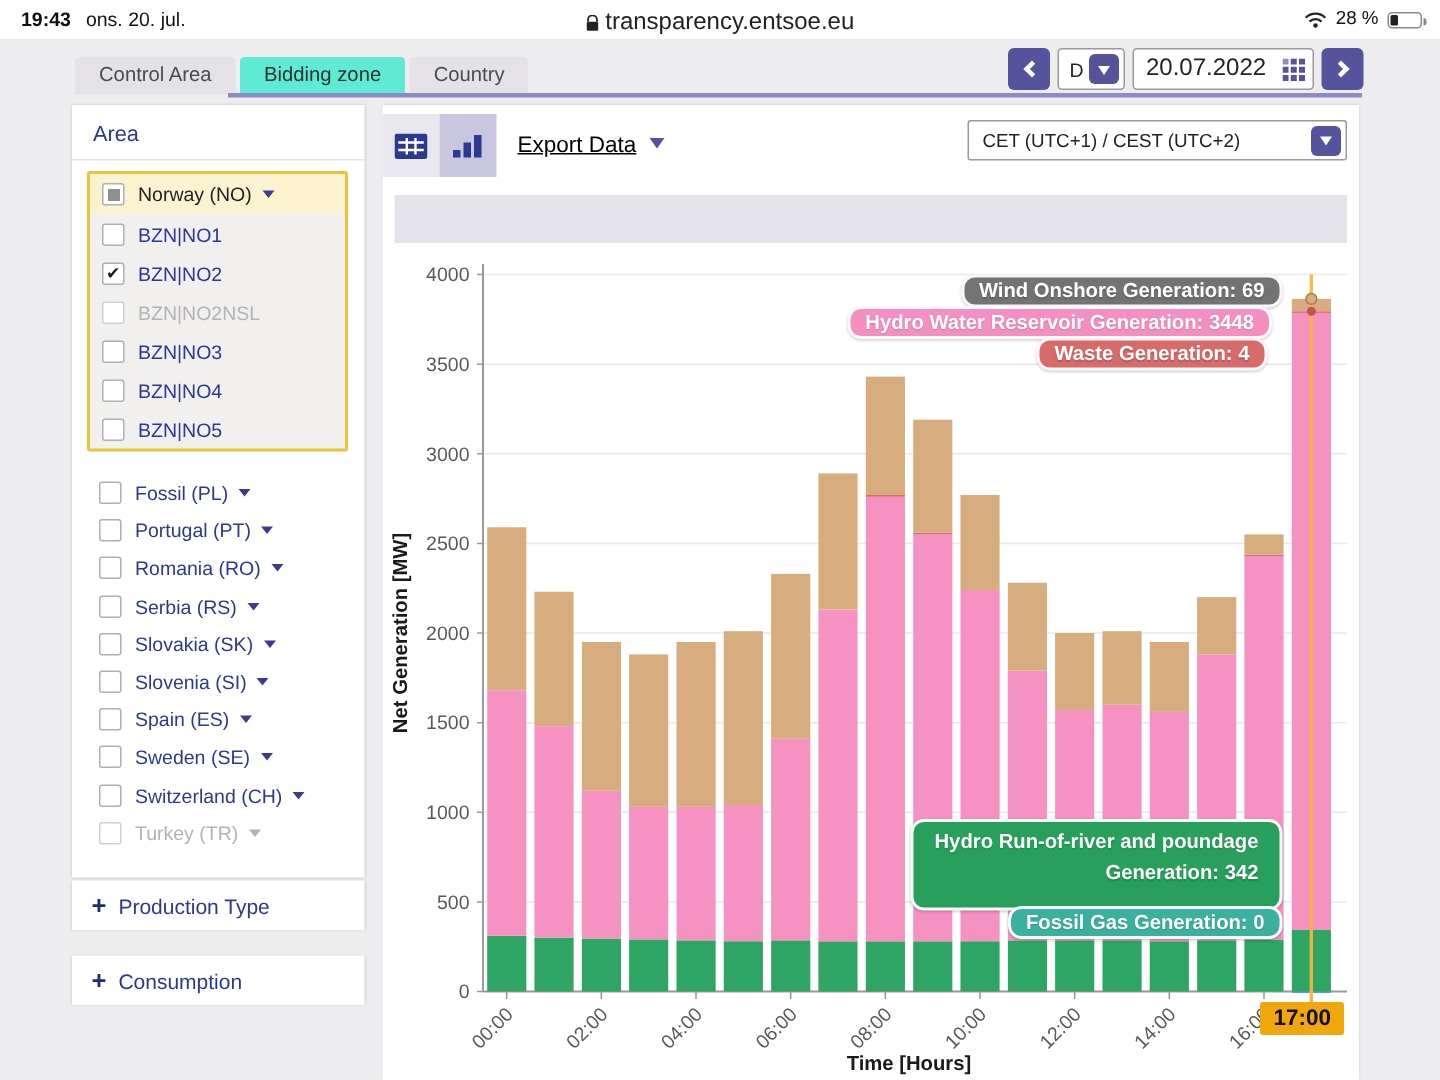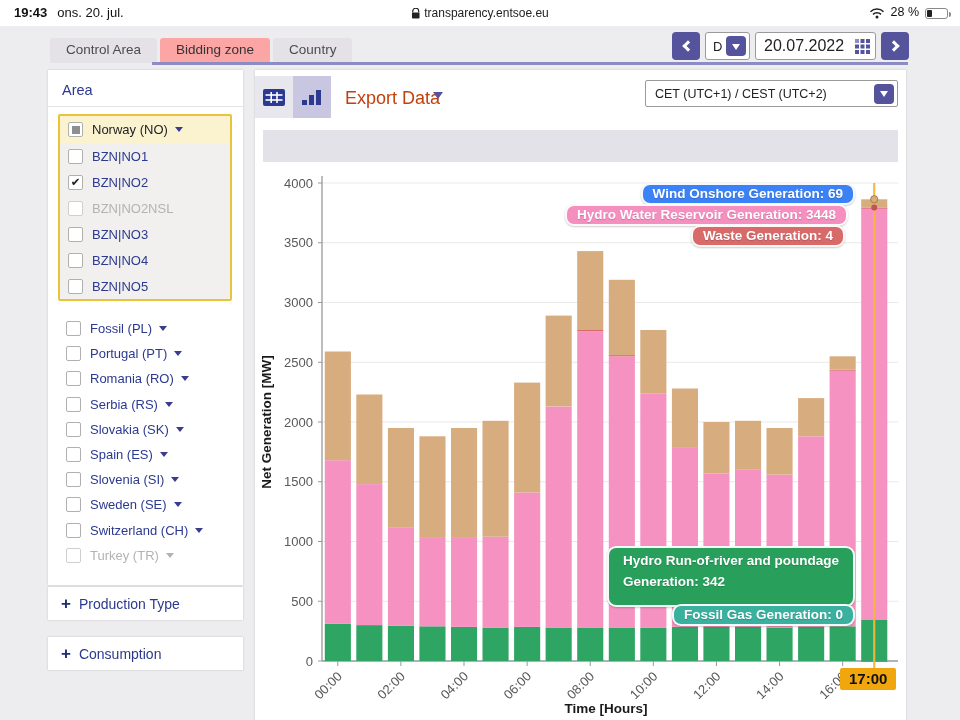--- a/index.html
+++ b/index.html
@@ -4,32 +4,32 @@
 <style>
   * { margin:0; padding:0; box-sizing:border-box; }
   body { font-family:"Liberation Sans", sans-serif; }
   .page { position:relative; width:960px; height:720px; background:#ededf0; overflow:hidden; }
 
   
   .statusbar { position:absolute; left:0; top:0; width:960px; height:26px; background:#fff;
                display:flex; align-items:center; font-size:13px; color:#111; }
   .st-left { position:absolute; left:14px; top:5px; font-weight:700; }
   .st-left .st-date { font-weight:400; margin-left:10px; }
-  .st-center { position:absolute; left:50%; transform:translateX(-50%); top:6px; font-size:12px; color:#222;
+  .st-center { position:absolute; left:50%; transform:translateX(-50%); top:6px; font-size:16px; color:#222;
                display:flex; align-items:center; gap:4px; }
   .st-right { position:absolute; right:12px; top:5px; display:flex; align-items:flex-end; gap:6px; font-size:12.5px; }
   .battery { width:23px; height:11px; border:1px solid #8a8a8a; border-radius:3px; position:relative; }
   .battery::before { content:""; position:absolute; left:1px; top:1px; bottom:1px; width:5px; background:#222; border-radius:1px; }
   .battery::after { content:""; position:absolute; right:-4px; top:3px; width:2px; height:5px; background:#8a8a8a; border-radius:0 2px 2px 0; }
 
   
   .tabs { position:absolute; top:38px; left:50px; display:flex; }
   .tab { height:25px; padding:4px 16px 0; font-size:13.5px; color:#4c4c4c; background:#e4e2e7;
          border-radius:3px 3px 0 0; margin-right:3px; cursor:pointer; }
-  .tab.active { background:#fca5a5; color:#333; }
+  .tab.active { background:#5eead4; color:#333; }
   .tab-underline { position:absolute; top:62px; left:152px; width:756px; height:3px; background:#8d8bc4; }
 
   .datenav { position:absolute; top:32px; left:672px; display:flex; align-items:center; gap:5px; }
   .nav-btn { width:28px; height:28px; background:#55539b; border-radius:4px; display:flex; align-items:center; justify-content:center; cursor:pointer; }
   .chev { width:8px; height:8px; border-left:3px solid #fff; border-bottom:3px solid #fff; }
   .chev.left  { transform:rotate(45deg);  margin-left:3px; }
   .chev.right { transform:rotate(-135deg); margin-right:3px; }
   .sel-box { height:28px; background:#fff; border:1px solid #9a9a9a; border-radius:3px; display:flex; align-items:center; }
   .interval { width:45px; padding-left:7px; font-size:13px; color:#222; justify-content:space-between; }
   .dd-btn { width:20px; height:20px; background:#55539b; border-radius:4px; margin:0 3px; display:flex; align-items:center; justify-content:center; }
@@ -56,34 +56,34 @@
   .clist .row { height:25.2px; }
   .section { left:48px; width:195px; height:33px; display:flex; align-items:center; padding-left:13px;
              color:#2b3990; font-size:14px; cursor:pointer; }
   .plus { font-weight:700; font-size:17px; color:#1d2d73; margin-right:8px; }
 
   
   .main { left:255px; top:70px; width:651px; height:650px; }
   .tool-tile { position:absolute; top:6px; width:38px; height:42px; display:flex; align-items:center; justify-content:center; cursor:pointer; }
   .tile-table { left:0;  background:#e9e7ee; }
   .tile-chart { left:38px; background:#c8c6e1; }
-  .export { position:absolute; left:90px; top:18px; font-size:18px; color:#c2410c; cursor:pointer; }
+  .export { position:absolute; left:90px; top:18px; font-size:15px; color:#000000; text-decoration:underline; cursor:pointer; }
   .export-tri { position:absolute; left:178px; top:22px; width:0; height:0; border:5px solid transparent; border-top:7px solid #55539b; }
   .tz-box { position:absolute; right:8px; top:10px; width:253px; height:27px; background:#fff; border:1px solid #9a9a9a; border-radius:2px;
             display:flex; align-items:center; justify-content:space-between; font-size:12.5px; color:#222; padding-left:9px; cursor:pointer; }
   .substrip { position:absolute; left:8px; top:60px; width:635px; height:32px; background:#e3e2e9; }
 
   
   .chart-wrap { position:absolute; left:255px; top:165px; width:650px; height:555px; }
   svg text.tick { font-family:"Liberation Sans", sans-serif; font-size:13px; fill:#595959; }
   svg text.axis-title { font-family:"Liberation Sans", sans-serif; font-size:13.5px; font-weight:700; fill:#1a1a1a; }
   .tip { position:absolute; color:#fff; font-weight:700; font-size:13.5px; padding:1px 10px 2px;
          border:2px solid rgba(255,255,255,.95); border-radius:9px; white-space:nowrap;
          box-shadow:0 1px 2px rgba(0,0,0,.2); text-shadow:0 1px 1px rgba(0,0,0,.18); }
-  .tip.two-line { text-align:left; padding:3px 14px 12px; line-height:1.55; }
+  .tip.two-line { text-align:right; padding:3px 14px 12px; line-height:1.55; }
   .time-label { position:absolute; background:#f2a60d; color:#101010; font-weight:700; font-size:15px;
                 padding:2px 9px 3px; border-radius:2px; }
 </style>
 </head>
 <body>
 
 <div class="page">
 
   <div class="statusbar">
     <div class="st-left">
@@ -199,26 +199,26 @@
           <span class="tree-link">Serbia (RS)</span>
           <span class="tri"></span>
         </div>
         <div class="row">
           <span class="cb"></span>
           <span class="tree-link">Slovakia (SK)</span>
           <span class="tri"></span>
         </div>
         <div class="row">
           <span class="cb"></span>
+          <span class="tree-link">Slovenia (SI)</span>
+          <span class="tri"></span>
+        </div>
+        <div class="row">
+          <span class="cb"></span>
           <span class="tree-link">Spain (ES)</span>
-          <span class="tri"></span>
-        </div>
-        <div class="row">
-          <span class="cb"></span>
-          <span class="tree-link">Slovenia (SI)</span>
           <span class="tri"></span>
         </div>
         <div class="row">
           <span class="cb"></span>
           <span class="tree-link">Sweden (SE)</span>
           <span class="tri"></span>
         </div>
         <div class="row">
           <span class="cb"></span>
           <span class="tree-link">Switzerland (CH)</span>
@@ -374,21 +374,21 @@
         <line x1="524.5555555555557" x2="524.5555555555557" y1="496" y2="501" stroke="#999"></line>
         <text class="tick" x="529.5555555555557" y="512" text-anchor="end" transform="rotate(-45 529.5555555555557 512)">14:00</text>
         <line x1="587.6666666666667" x2="587.6666666666667" y1="496" y2="501" stroke="#999"></line>
         <text class="tick" x="592.6666666666667" y="512" text-anchor="end" transform="rotate(-45 592.6666666666667 512)">16:00</text>
         <line x1="619.2222222222223" x2="619.2222222222223" y1="18" y2="503" stroke="#f6b63c" stroke-width="2.2" opacity="0.95"></line>
         <circle cx="619.2222222222223" cy="34.25200000000001" r="3.6" fill="#d7ac7f" stroke="#a97c3f" stroke-width="1"></circle>
         <circle cx="619.2222222222223" cy="42.4975" r="3" fill="#c05454"></circle>
         <text class="axis-title" x="351" y="548" text-anchor="middle">Time [Hours]</text>
         <text class="axis-title" x="16" y="257" text-anchor="middle" transform="rotate(-90 16 257)">Net Generation [MW]</text>
       </svg>
-    <div class="tip" style="right:50px; top:18px;  background:#3b82f6;">Wind Onshore Generation: 69</div>
+    <div class="tip" style="right:50px; top:18px;  background:#737373;">Wind Onshore Generation: 69</div>
     <div class="tip" style="right:57px; top:39px;  background:#f48fc0;">Hydro Water Reservoir Generation: 3448</div>
     <div class="tip" style="right:60px; top:60px;  background:#d96a6a;">Waste Generation: 4</div>
     <div class="tip two-line" style="right:50px; top:381px; background:#28a05c;">
       <span>Hydro Run-of-river and poundage</span><br>
       <span>Generation: 342</span>
     </div>
     <div class="tip" style="right:50px; top:439px; background:#3ab09e;">Fossil Gas Generation: 0</div>
     <div class="time-label" style="left:585px; top:503px;">17:00</div>
   </div>
 

